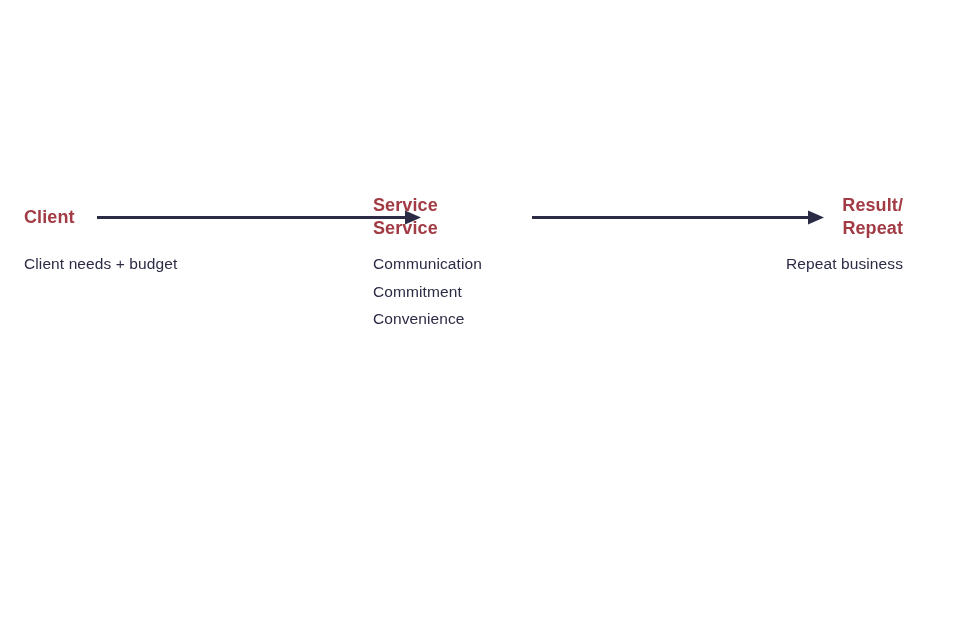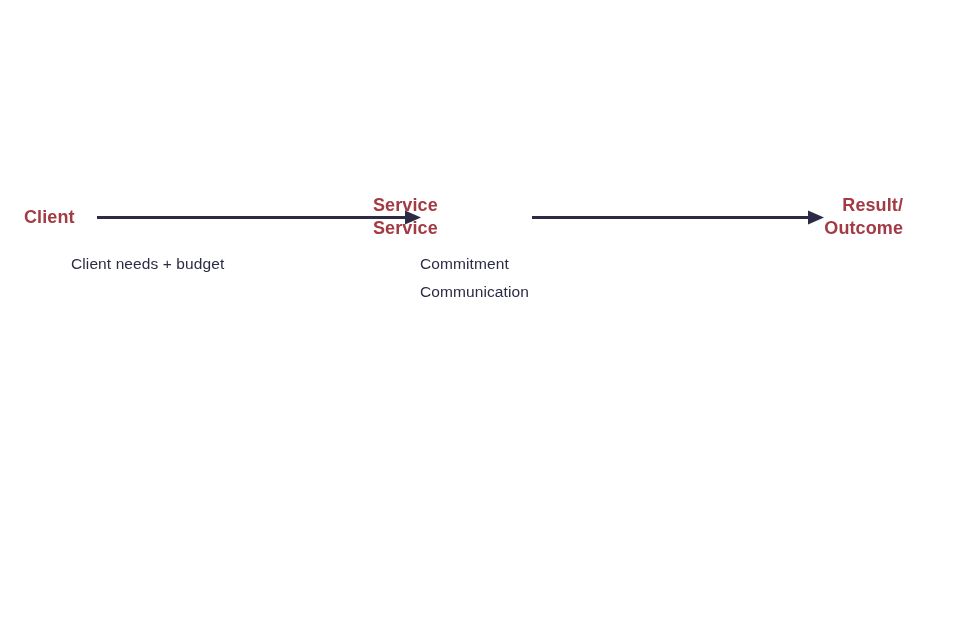--- a/index.html
+++ b/index.html
@@ -34,21 +34,21 @@
     line-height:27.6px;
     color:var(--text-color);
     letter-spacing:0.1px;
     white-space:nowrap;
   }
   .col-left{left:24px;text-align:center;}
   .col-mid{left:373px;width:200px;}
   .col-right{right:57px;text-align:right;}
   .heading-row{top:206px;}
   .heading-row-2line{top:194px;}
-  .items-row{top:250px;margin-left:47px;}
+  .items-row{top:250px;}
   .arrow{
     position:absolute;
     top:209px;
     height:17px;
     display:block;
   }
   .arrow line{stroke:var(--arrow-color);stroke-width:3;}
   .arrow polygon{fill:var(--arrow-color);}
   #arrow-1{left:97px;width:324px;}
   #arrow-2{left:532px;width:292px;}
@@ -63,26 +63,28 @@
     <div>Client needs + budget</div>
   </div>
 
   <svg id="arrow-1" class="arrow" viewBox="0 0 324 17" aria-hidden="true">
     <line x1="0" y1="8.5" x2="310" y2="8.5"></line>
     <polygon points="308,1.5 324,8.5 308,15.5"></polygon>
   </svg>
 
   <h2 class="stage-heading col-mid heading-row-2line"><span>Service</span><br><span>Service</span></h2>
   <div class="stage-items col-mid items-row">
+    <div>Communication</div>
     <div>Commitment</div>
-    <div>Communication</div>
+    <div>Convenience</div>
   </div>
 
   <svg id="arrow-2" class="arrow" viewBox="0 0 292 17" aria-hidden="true">
     <line x1="0" y1="8.5" x2="278" y2="8.5"></line>
     <polygon points="276,1.5 292,8.5 276,15.5"></polygon>
   </svg>
 
-  <h2 class="stage-heading col-right heading-row-2line"><span>Result/</span><br><span>Outcome</span></h2>
+  <h2 class="stage-heading col-right heading-row-2line"><span>Result/</span><br><span>Repeat</span></h2>
   <div class="stage-items col-right items-row">
+    <div>Repeat business</div>
   </div>
 
 </div>
 
 </body></html>

